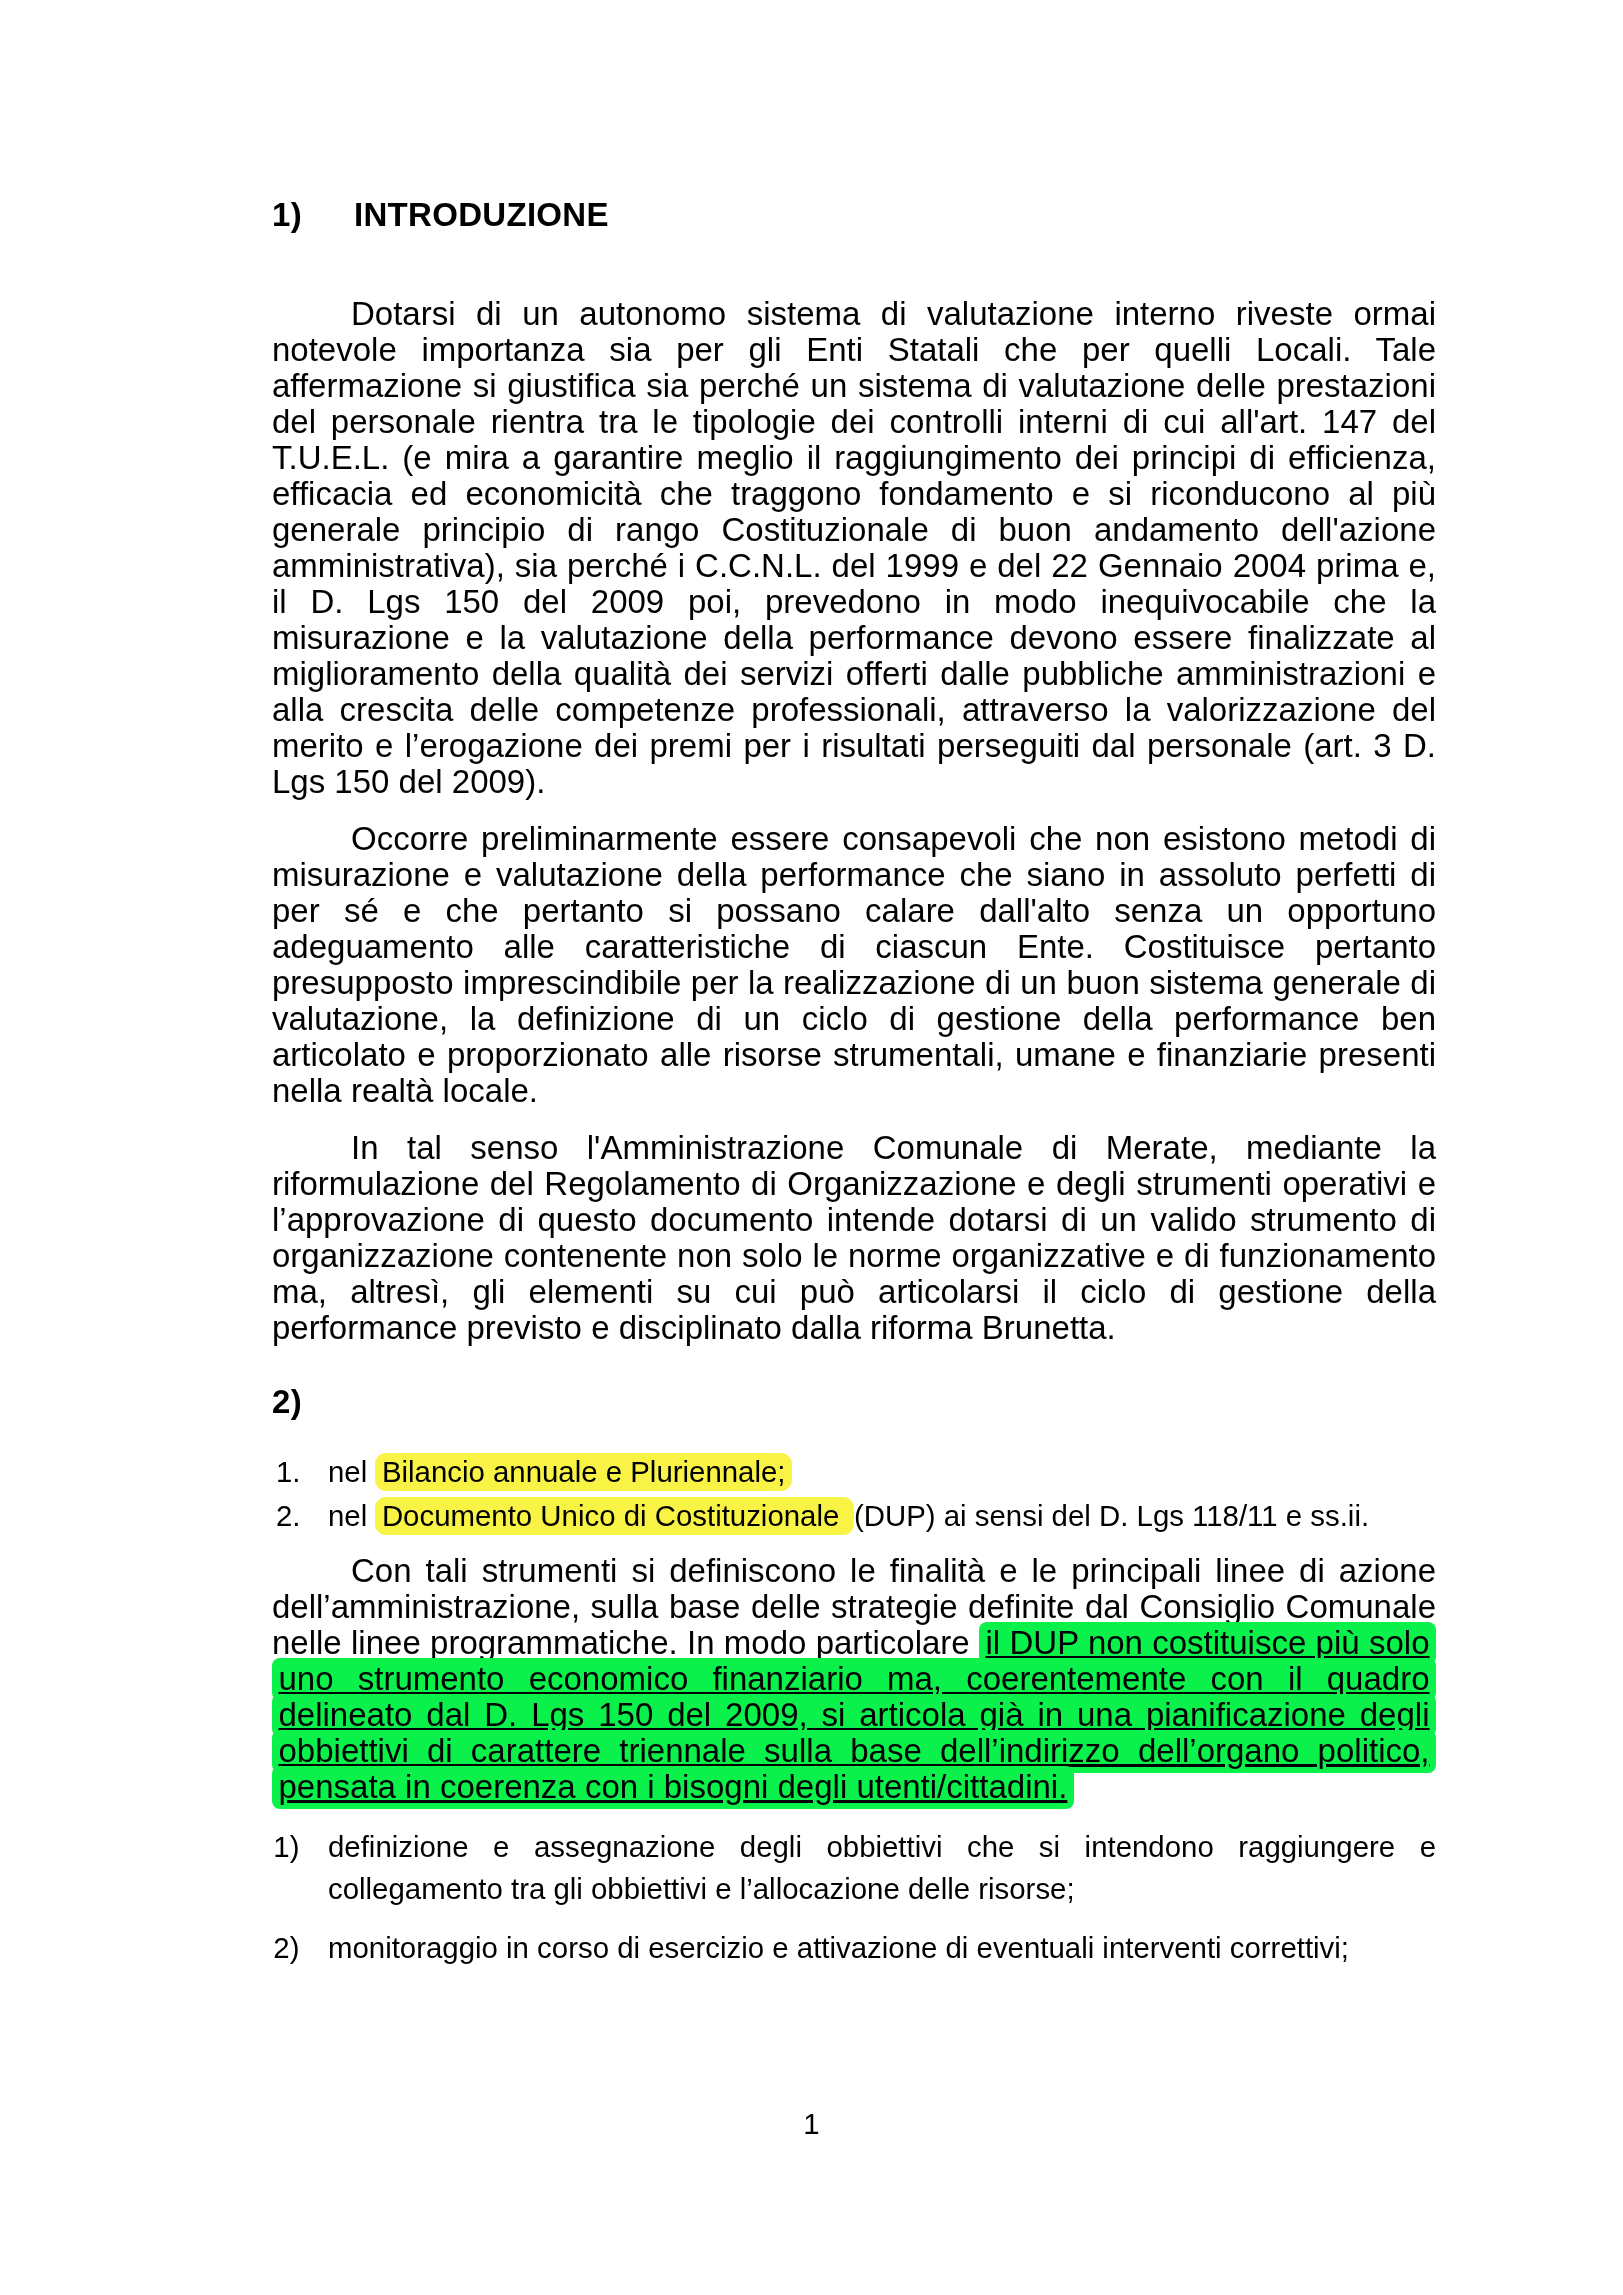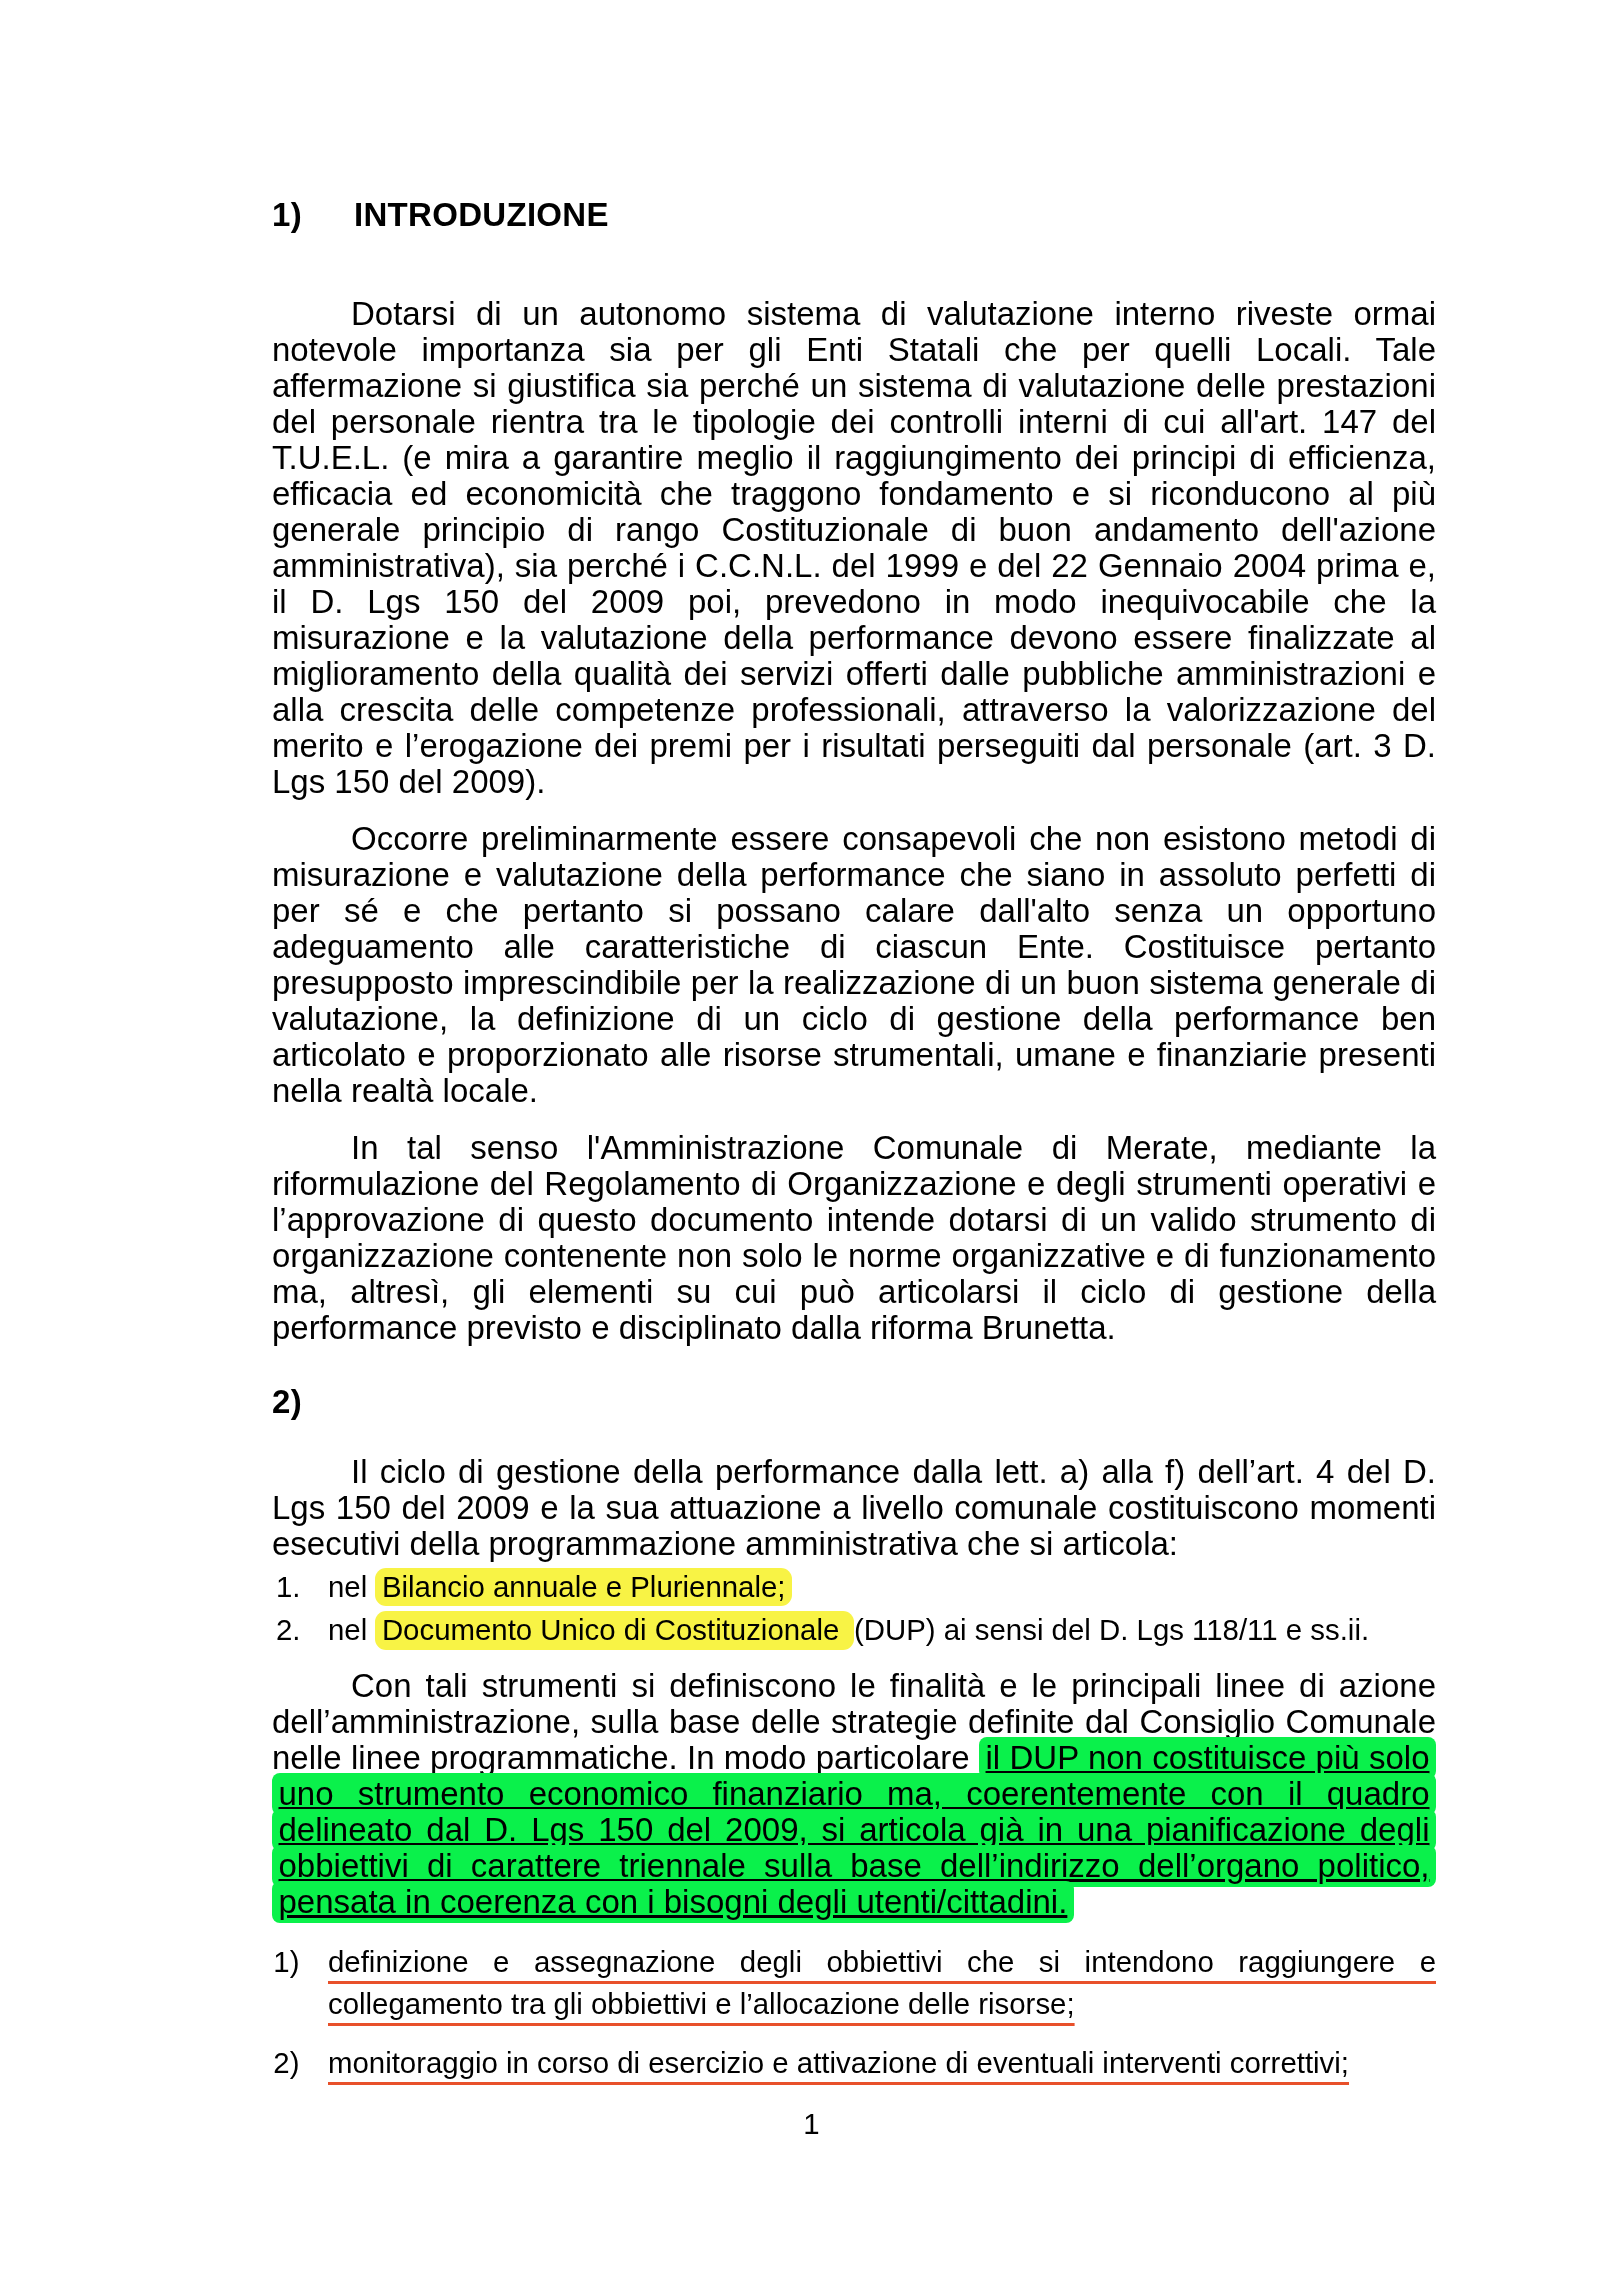--- a/index.html
+++ b/index.html
@@ -78,21 +78,20 @@
   }
   .hl-green{
     background:#0af14b;
     border-radius:7.9px;
     padding:2px 6.5px 3.3px 6.5px;
     -webkit-box-decoration-break:clone;
     box-decoration-break:clone;
     text-decoration:underline;
   }
   .u-orange{
-    text-decoration:underline;
     text-decoration-color:#e8502a;
     text-decoration-thickness:3.3px;
     text-underline-offset:8.5px;
   }
   .footer{
     position:absolute;
     left:0;
     top:2106px;
     width:100%;
     text-align:center;
@@ -113,21 +112,20 @@
   <p class="body">Dotarsi di un autonomo sistema di valutazione interno riveste ormai notevole importanza  sia per gli Enti Statali che per quelli Locali. Tale affermazione si giustifica sia perché un sistema di valutazione delle prestazioni del personale rientra tra le tipologie dei controlli interni di cui all'art. 147 del T.U.E.L. (e mira a garantire meglio il raggiungimento dei principi di efficienza, efficacia ed economicità che traggono fondamento e si riconducono al più generale principio di rango Costituzionale di buon andamento dell'azione amministrativa), sia perché i C.C.N.L. del 1999 e del 22 Gennaio 2004 prima e, il D. Lgs 150 del 2009 poi,  prevedono in modo inequivocabile che la misurazione e la valutazione della performance devono essere finalizzate al miglioramento della qualità dei servizi offerti dalle pubbliche amministrazioni e alla crescita delle competenze professionali, attraverso la valorizzazione del merito e l’erogazione dei premi per i risultati perseguiti dal personale (art. 3 D. Lgs 150 del 2009).</p>
 
   <p class="body">Occorre preliminarmente essere consapevoli che non esistono metodi di misurazione e valutazione della performance che siano in assoluto perfetti di per sé e che pertanto si possano calare dall'alto senza un opportuno adeguamento alle caratteristiche di ciascun Ente. Costituisce pertanto presupposto imprescindibile per la realizzazione di un buon sistema generale di valutazione, la definizione di un ciclo di gestione della performance ben articolato e proporzionato alle risorse strumentali, umane e finanziarie presenti nella  realtà locale.</p>
 
   <p class="body no-after">In tal senso l'Amministrazione Comunale di Merate, mediante la riformulazione del Regolamento di Organizzazione e degli strumenti operativi e l’approvazione di questo documento intende dotarsi di un valido strumento di organizzazione contenente non solo le norme organizzative e di funzionamento ma, altresì, gli elementi su cui può articolarsi il ciclo di gestione della performance previsto e disciplinato dalla riforma Brunetta.</p>
 
   <div class="h-block" id="h2-block">
     <span class="h-num">2)</span>
   </div>
 
-  <p class="body no-after">Il ciclo di gestione della performance dalla lett. a) alla f) dell’art. 4 del D. Lgs 150 del 2009 e la sua attuazione a livello comunale costituiscono momenti esecutivi della programmazione amministrativa che si articola:</p>
 
   <ol class="plist">
     <li>
       <span class="marker">1.</span><span>nel </span><span class="hl-yellow">Bilancio annuale e Pluriennale;</span><span></span>
     </li>
     <li>
       <span class="marker">2.</span><span>nel </span><span class="hl-yellow">Documento Unico di Costituzionale </span><span>(DUP) ai sensi del D. Lgs 118/11 e ss.ii.</span>
     </li>
   </ol>
 

